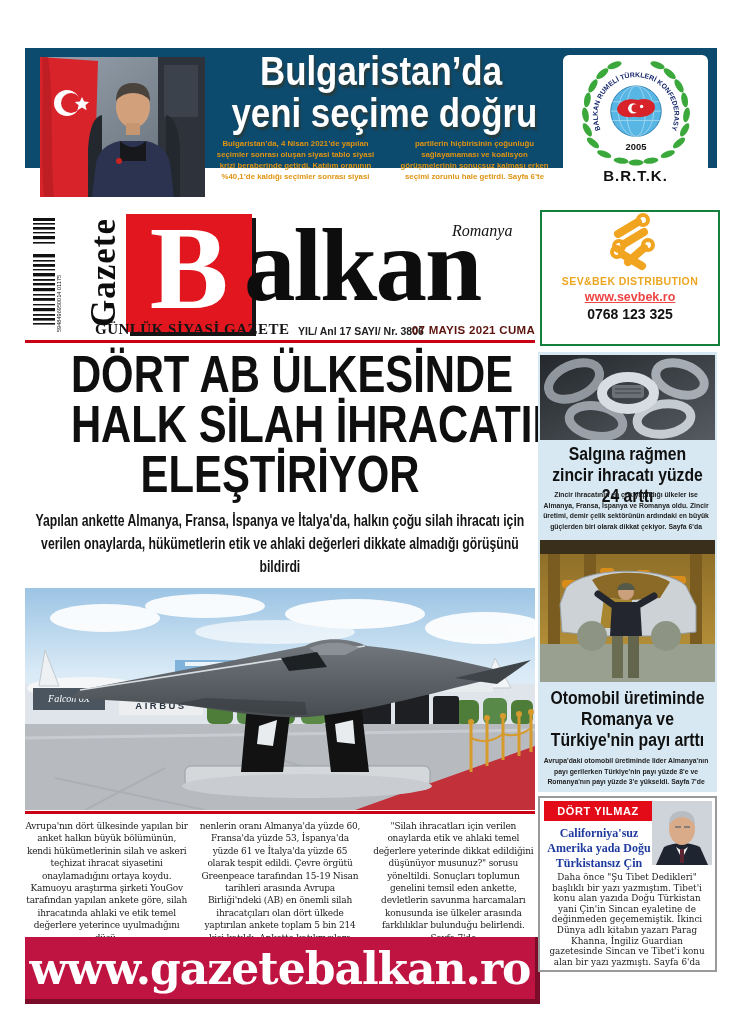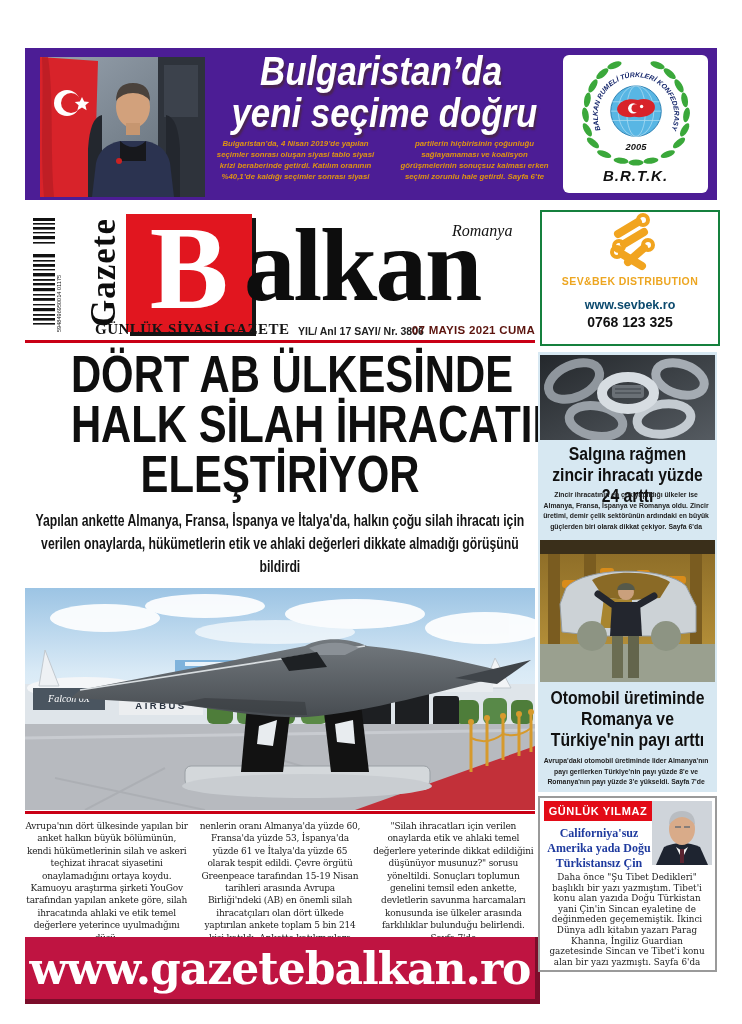--- a/index.html
+++ b/index.html
@@ -1,21 +1,21 @@
 <!DOCTYPE html>
 <html><head>
 <meta charset="utf-8">
 <style>
   html,body{margin:0;padding:0;background:#fff;}
   .page{position:relative;width:742px;height:1024px;background:#fff;overflow:hidden;
         font-family:"Liberation Sans",sans-serif;}
   .abs{position:absolute;}
 
   
-  .top-banner{left:25px;top:48px;width:692px;height:152px;background:#4c1d95;font-style:italic;}
+  .top-banner{left:25px;top:48px;width:692px;height:120px;background:#0c4a6e;}
   .tb-photo{left:15px;top:9px;width:165px;height:140px;background:#7b8692;overflow:hidden;}
   .tb-headline{left:180px;top:2px;width:352px;text-align:center;color:#fff;font-weight:800;
                font-size:41px;line-height:42px;white-space:nowrap;}
   .tb-headline .ln{display:block;transform:scaleX(.85);transform-origin:50% 50%;
                    text-shadow:2px 3px 2px rgba(70,45,0,.45);}
   .tb-lede{left:188px;top:90px;width:344px;display:flex;gap:14px;}
   .tb-lede .col{flex:1;color:#df9412;font-weight:bold;font-size:7.8px;line-height:11px;text-align:center;}
   .brtk-box{left:538px;top:7px;width:145px;height:138px;background:#fff;border-radius:6px;
             display:flex;flex-direction:column;align-items:center;}
   .brtk-abbr{font-weight:bold;font-size:15px;letter-spacing:1px;color:#111;margin-top:-4px;}
@@ -36,21 +36,21 @@
            font-size:15px;letter-spacing:.5px;color:#141414;}
   .issue{left:262px;top:325px;font-weight:bold;font-size:10.5px;color:#222;padding-left:36px;}
   .mdate{top:324px;right:207px;font-weight:bold;font-size:11.5px;color:#5c140e;letter-spacing:.3px;}
   .rule-red{background:#c90016;}
   .mast-rule{left:25px;top:340px;width:510px;height:3px;}
 
   
   .dist-box{left:540px;top:210px;width:176px;height:132px;background:#fff;border:2px solid #15803d;
             display:flex;flex-direction:column;align-items:center;}
   .dist-name{color:#eda621;font-weight:bold;font-size:10.5px;letter-spacing:.4px;margin-top:1px;}
-  .dist-url{color:#0c4a6e;font-weight:bold;font-size:12.5px;margin-top:11px;}
+  .dist-url{color:#ef4444;font-weight:bold;font-size:12.5px;text-decoration:underline;margin-top:3px;}
   .dist-phone{color:#111;font-weight:bold;font-size:14px;margin-top:2px;}
 
   
   .lead-headline{left:25px;top:350px;width:510px;text-align:center;color:#0f0f0f;
                  font-weight:bold;font-size:51px;line-height:50px;white-space:nowrap;}
   .lead-headline .ln{display:block;transform:scaleX(.82);transform-origin:50% 50%;}
   .subhead-wrap{left:25px;top:509px;width:708px;transform:scaleX(.72);transform-origin:0 0;}
   .subhead{font-weight:bold;font-size:17px;line-height:23px;color:#141414;text-align:center;}
   .lead-photo{left:25px;top:588px;width:510px;height:222px;overflow:hidden;background:#cfe3f2;}
   .photo-rule{left:25px;top:811px;width:510px;height:3px;}
@@ -119,21 +119,21 @@
         <circle cx="79" cy="104" r="3" fill="#c22"></circle>
       </svg>
     </div>
 
     <div class="abs tb-headline">
       <span class="ln">Bulgaristan’da</span>
       <span class="ln">yeni seçime doğru</span>
     </div>
 
     <div class="abs tb-lede">
-      <div class="col">Bulgaristan’da, 4 Nisan 2019’de yapılan seçimler sonrası oluşan siyasi tablo siyasi krizi beraberinde getirdi. Katılım oranının %40,1’de kaldığı seçimler sonrası siyasi</div>
+      <div class="col">Bulgaristan’da, 4 Nisan 2021’de yapılan seçimler sonrası oluşan siyasi tablo siyasi krizi beraberinde getirdi. Katılım oranının %40,1’de kaldığı seçimler sonrası siyasi</div>
       <div class="col">partilerin hiçbirisinin çoğunluğu sağlayamaması ve koalisyon görüşmelerinin sonuçsuz kalması erken seçimi zorunlu hale getirdi. Sayfa 6’te</div>
     </div>
 
     <div class="abs brtk-box">
       <svg width="132" height="116" viewBox="0 0 132 124">
         <defs>
             <path id="ringpath" d="M 28,80 A 41,41 0 1 1 104,80" fill="none"></path>
           </defs>
         <g fill="#3aa83a">
           <ellipse cx="20" cy="94" rx="8" ry="3.4" transform="rotate(40 20 94)"></ellipse>
@@ -427,21 +427,21 @@
     <div class="sp-item sp-head" style="top:336px;">Otomobil üretiminde Romanya ve Türkiye'nin payı arttı</div>
     <div class="sp-item" style="top:404px;">
       <div class="sp-text-wrap">
           <div class="sp-text">Avrupa'daki otomobil üretiminde lider Almanya'nın payı gerilerken Türkiye'nin payı yüzde 8'e ve Romanya'nın payı yüzde 3'e yükseldi. Sayfa 7'de</div>
         </div>
     </div>
   </div>
 
   <div class="abs columnist">
     <div class="abs col-banner">
-      <span>GÜNLÜK YILMAZ</span>
+      <span>DÖRT YILMAZ</span>
     </div>
     <div class="abs col-photo">
       <svg width="60" height="64" viewBox="0 0 60 64">
         <rect width="60" height="64" fill="#cfd4da"></rect>
         <path d="M4,64 L12,46 Q30,38 48,46 L56,64 Z" fill="#1e2430"></path>
         <polygon points="24,46 30,58 36,46 30,50" fill="#f2f2f2"></polygon>
         <rect x="28" y="48" width="4" height="14" fill="#5a2430"></rect>
         <ellipse cx="30" cy="28" rx="13" ry="16" fill="#d9ab89"></ellipse>
         <path d="M17,24 Q17,10 30,10 Q43,10 43,24 Q37,16 30,16 Q23,16 17,24 Z" fill="#b9bdc2"></path>
         <path d="M23,26 h6 M32,26 h6" stroke="#6b6f74" stroke-width="1.6"></path>

